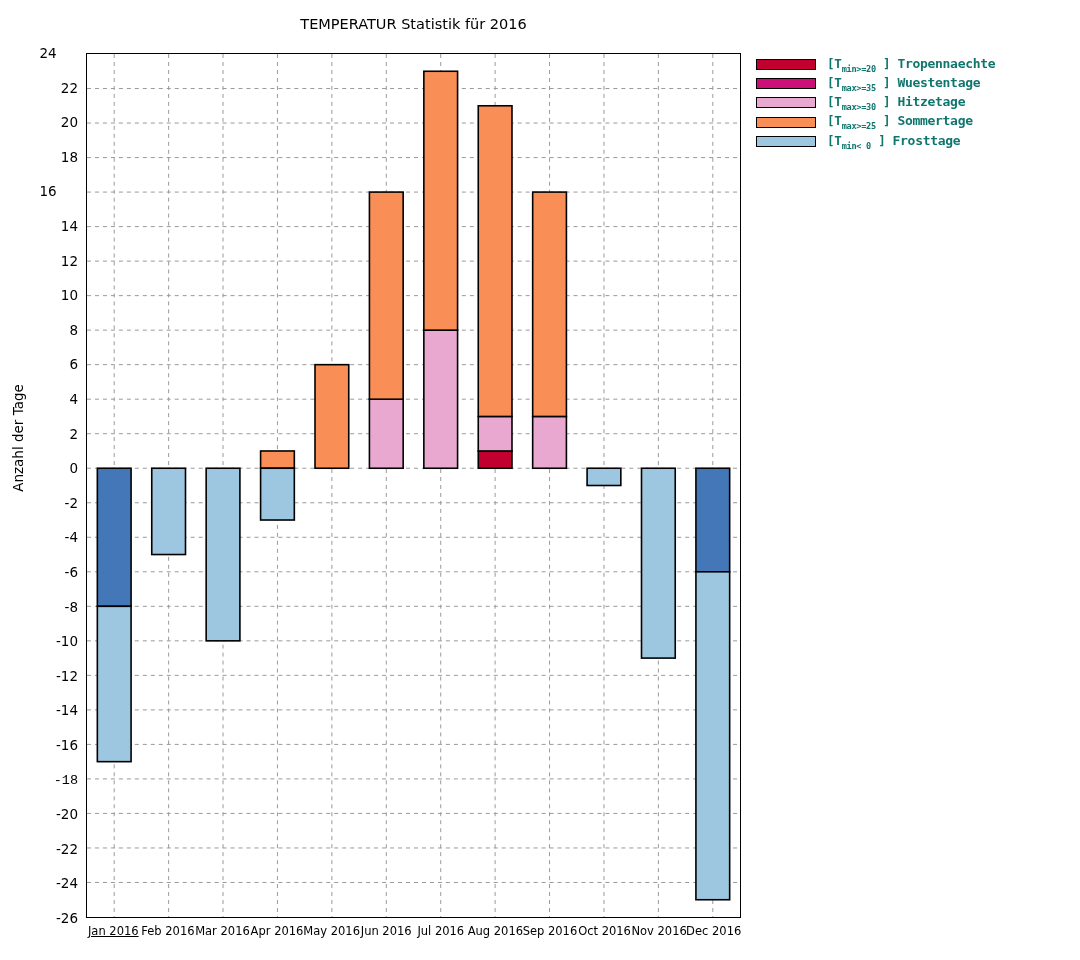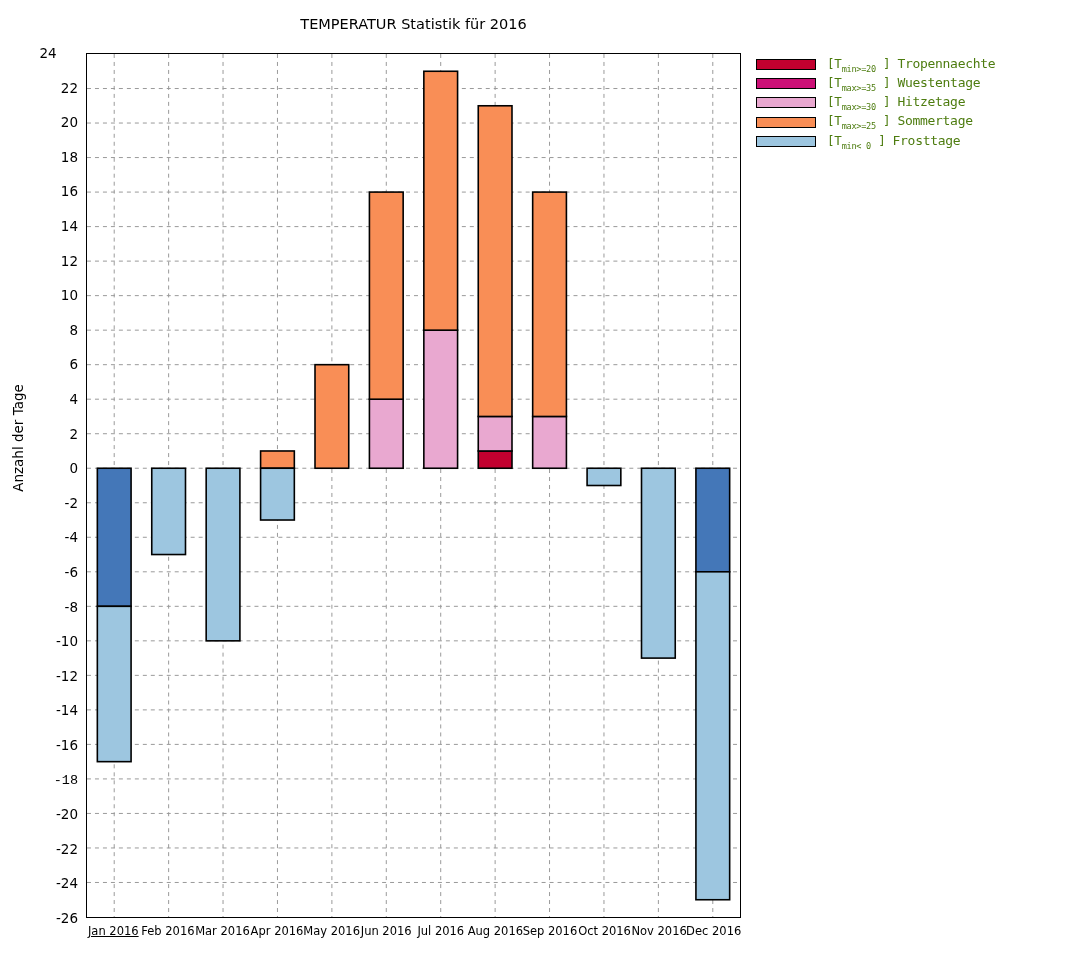--- a/index.html
+++ b/index.html
@@ -114,23 +114,24 @@
   .legend-swatch {
     width: 60px;
     height: 11px;
     border: 1.4px solid #000;
     box-sizing: border-box;
     margin-right: 11px;
     flex: none;
   }
   .legend-text {
     font-size: 13px;
-    color: #4d7c0f;
+    color: #0f766e;
     white-space: nowrap;
     font-family: "DejaVu Sans", sans-serif;
+    font-weight: bold;
   }
   .legend-cond {
     font-family: "DejaVu Sans Mono", monospace;
     font-size: 12.5px;
     letter-spacing: -0.2px;
   }
   .legend-cond sub {
     font-size: 8.6px;
     letter-spacing: -0.3px;
   }
@@ -148,21 +149,21 @@
 
   <div id="chart-title">TEMPERATUR Statistik für 2016</div>
 
   <div id="y-axis-label">Anzahl der Tage</div>
 
   <div id="y-ticks">
       <div class="ytick-label" style="top: 0px; text-align: center;">24</div>
       <div class="ytick-label" style="top: 34.6px;">22</div>
       <div class="ytick-label" style="top: 69.2px;">20</div>
       <div class="ytick-label" style="top: 103.8px;">18</div>
-      <div class="ytick-label" style="top: 138.4px;">16</div>
+      <div class="ytick-label" style="top: 138.4px; text-align: center;">16</div>
       <div class="ytick-label" style="top: 173px;">14</div>
       <div class="ytick-label" style="top: 207.6px;">12</div>
       <div class="ytick-label" style="top: 242.2px;">10</div>
       <div class="ytick-label" style="top: 276.8px;">8</div>
       <div class="ytick-label" style="top: 311.4px;">6</div>
       <div class="ytick-label" style="top: 346px;">4</div>
       <div class="ytick-label" style="top: 380.6px;">2</div>
       <div class="ytick-label" style="top: 415.2px;">0</div>
       <div class="ytick-label" style="top: 449.8px;">-2</div>
       <div class="ytick-label" style="top: 484.4px;">-4</div>

